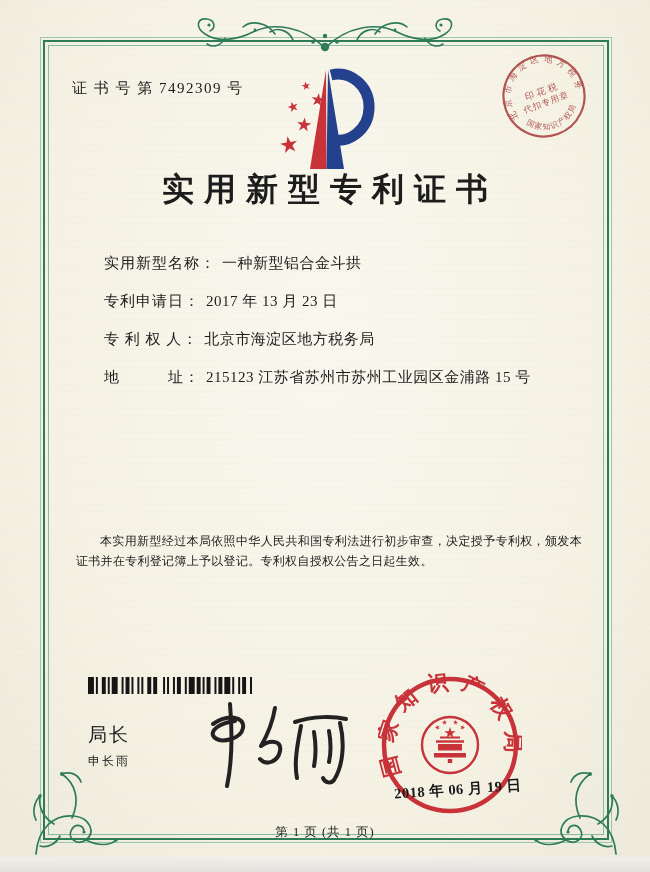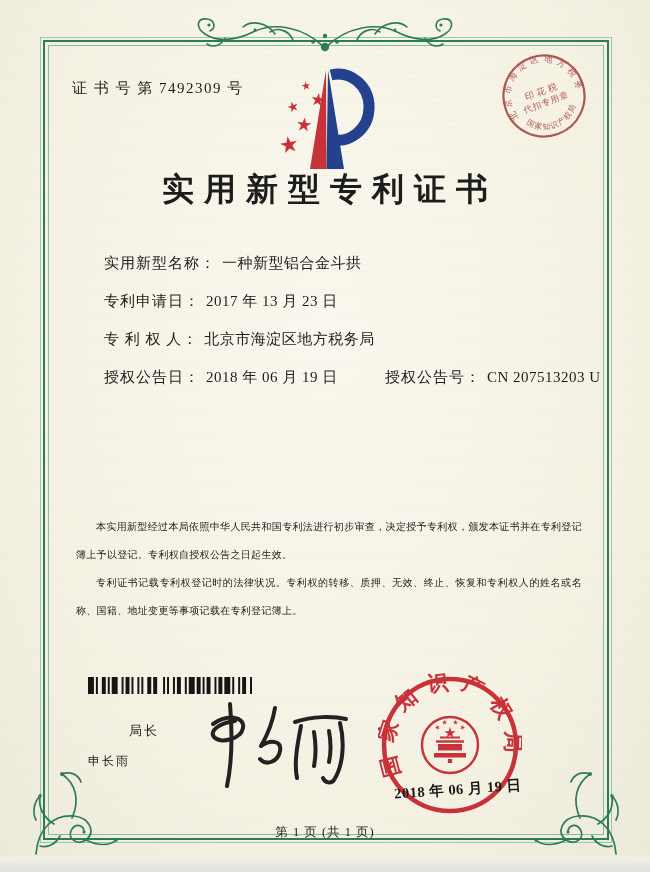--- a/index.html
+++ b/index.html
@@ -40,28 +40,28 @@
 
   
   .fields { position:absolute; left:60px; top:253px; width:505px; font-size:15px;margin-left:44px; }
   .frow { height:38px; line-height:21px; white-space:nowrap; }
   .flabel { letter-spacing:1px; }
   .fvalue { margin-left:6px; letter-spacing:0.5px; }
   .grant-row { position:relative; }
   .grant-right { position:absolute; left:281px; top:0; }
 
   
-  .body-text { position:absolute; left:76px; top:513px; width:506px;
-    font-size:10px; line-height:28px; text-align:justify; letter-spacing:0.3px; }
+  .body-text { position:absolute; left:76px; top:531px; width:506px;
+    font-size:12px; line-height:20px; text-align:justify; letter-spacing:0.3px; }
   .body-text p { text-indent:2em; margin:0; }
 
   
   .barcode { position:absolute; left:88px; top:677px; width:164px; height:17px; }
-  .director-title { position:absolute; left:88px; top:722px; font-size:13px;
-    letter-spacing:2px; font-family:Liberation Serif, serif;margin-left:41px; }
+  .director-title { position:absolute; left:88px; top:722px; font-size:19px;
+    letter-spacing:2px; font-family:Liberation Serif, serif; }
   .director-name  { position:absolute; left:88px; top:753px; font-size:12px;
     letter-spacing:2px; font-family:"Liberation Sans","DejaVu Sans",sans-serif; }
   .signature { position:absolute; left:183px; top:698px; width:200px; height:92px; }
   .seal { position:absolute; left:378px; top:673px; width:144px; height:144px; opacity:0.93; }
   .seal-date { position:absolute; left:394px; top:779px; width:160px;
     font-size:14.5px; font-weight:600; letter-spacing:0.5px;
     transform:rotate(-4deg); color:#18181a; }
   .footer { position:absolute; left:0; right:0; top:824px; text-align:center;
     font-size:12.5px; letter-spacing:1px; }
 
@@ -171,33 +171,27 @@
   <div class="fields">
     <div class="frow">
       <span class="flabel">实用新型名称：</span><span class="fvalue">一种新型铝合金斗拱</span>
     </div>
     <div class="frow">
       <span class="flabel">专利申请日：</span><span class="fvalue">2017 年 13 月 23 日</span>
     </div>
     <div class="frow">
       <span class="flabel">专 利 权 人：</span><span class="fvalue">北京市海淀区地方税务局</span>
     </div>
-    <div class="frow grant-row">
-      <span>
-        <span class="flabel">授权公告日：</span><span class="fvalue">2018 年 06 月 19 日</span>
-      </span>
-      <span class="grant-right">
-        <span class="flabel">授权公告号：</span><span class="fvalue">CN 207513203 U</span>
-      </span>
+    <div class="frow">
+      <span class="flabel">地　　　址：</span><span class="fvalue">215123 江苏省苏州市苏州工业园区金浦路 15 号</span>
     </div>
   </div>
 
   <div class="body-text">
     <p>本实用新型经过本局依照中华人民共和国专利法进行初步审查，决定授予专利权，颁发本证书并在专利登记簿上予以登记。专利权自授权公告之日起生效。</p>
-    <p>专利证书记载专利权登记时的法律状况。专利权的转移、质押、无效、终止、恢复和专利权人的姓名或名称、国籍、地址变更等事项记载在专利登记簿上。</p>
   </div>
 
   <svg class="barcode" id="barcode-svg" viewBox="0 0 164 17">
       <rect x="0.00" y="0" width="5.93" height="17" fill="#151515"></rect>
       <rect x="7.90" y="0" width="1.98" height="17" fill="#151515"></rect>
       <rect x="13.83" y="0" width="3.95" height="17" fill="#151515"></rect>
       <rect x="19.76" y="0" width="1.98" height="17" fill="#151515"></rect>
       <rect x="23.71" y="0" width="5.93" height="17" fill="#151515"></rect>
       <rect x="33.59" y="0" width="1.98" height="17" fill="#151515"></rect>
       <rect x="37.54" y="0" width="3.95" height="17" fill="#151515"></rect>

